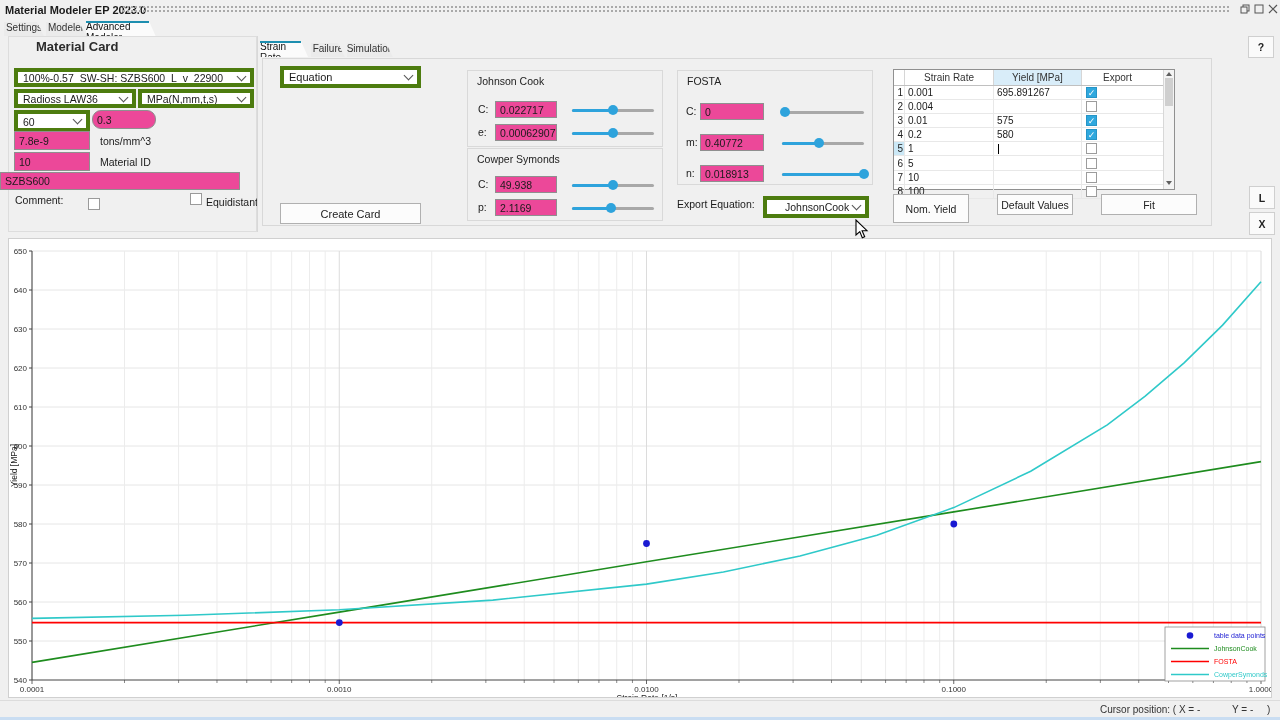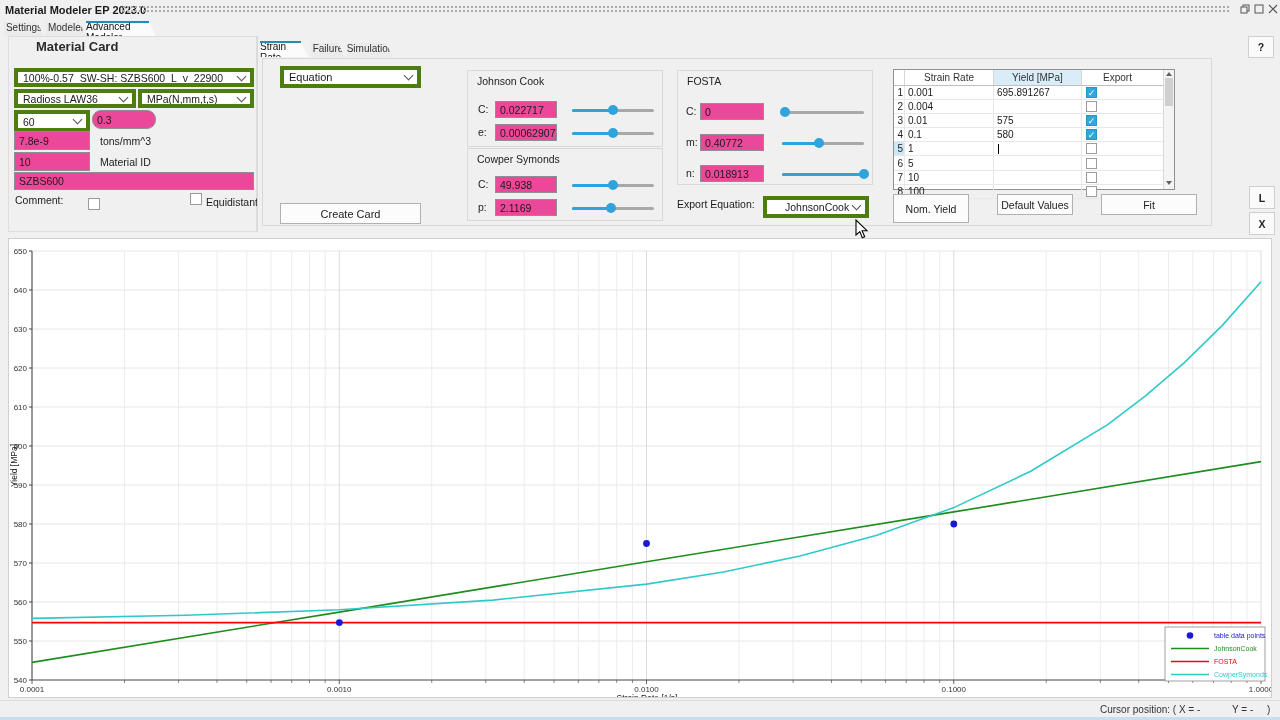--- a/index.html
+++ b/index.html
@@ -109,21 +109,21 @@
   <span>0.3</span>
 </div>
 <div class="input" style="left:14px;top:131px;width:76px;height:19px;">
   <span>7.8e-9</span>
 </div>
 <div class="lbl" style="left:100px;top:135px;">tons/mm^3</div>
 <div class="input" style="left:14px;top:152px;width:76px;height:19px;">
   <span>10</span>
 </div>
 <div class="lbl" style="left:100px;top:156px;">Material ID</div>
-<div class="input" style="left:14px;top:172px;width:240px;height:18px;">
+<div class="input" style="left:0;top:172px;width:240px;height:18px;">
   <span>SZBS600</span>
 </div>
 <div class="lbl" style="left:15px;top:194px;">Comment:</div>
 <div class="checkbox" style="left:88px;top:198px;"></div>
 <div class="checkbox" style="left:190px;top:193px;"></div>
 <div class="lbl" style="left:206px;top:196px;">Equidistant</div>
 
 <div class="abs" style="left:257px;top:36px;width:1px;height:196px;background:#d8d8d8;"></div>
 
 <div class="tab active" style="left:260px;top:41px;width:48px;height:16px;">
@@ -253,21 +253,21 @@
       <div class="trow">
         <div class="tc tnum">3</div>
         <div class="tc trate">0.01</div>
         <div class="tc tyield">575</div>
         <div class="tc texp">
           <div class="cb checked">✓</div>
         </div>
       </div>
       <div class="trow">
         <div class="tc tnum">4</div>
-        <div class="tc trate">0.1</div>
+        <div class="tc trate">0.2</div>
         <div class="tc tyield">580</div>
         <div class="tc texp">
           <div class="cb checked">✓</div>
         </div>
       </div>
       <div class="trow">
         <div class="tc tnum sel">5</div>
         <div class="tc trate">1</div>
         <div class="tc tyield">
           <span class="caret"></span>

